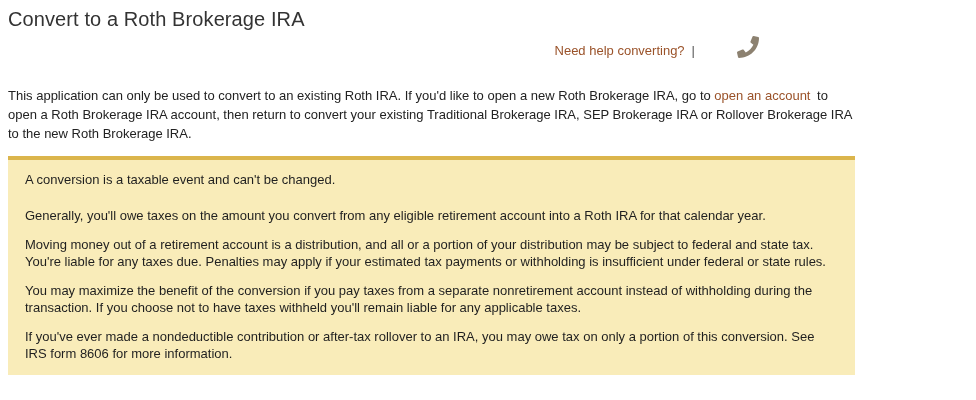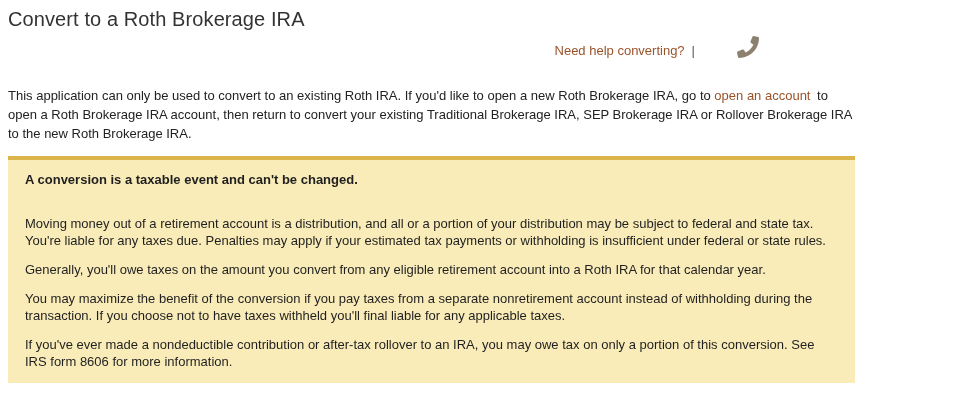--- a/index.html
+++ b/index.html
@@ -68,22 +68,22 @@
   .warning-box {
     margin: 13px 10px 0 8px;
     background: #f9ecb9;
     border-top: 4px solid #dbb54c;
     padding: 11px 17px 13px 17px;
     font-size: 13px;
     line-height: 17px;
     color: #1f1f1f;
   }
   .warning-box .heading {
-    font-weight: 700;
-    margin-bottom: 27px;
+    font-weight: 400;
+    margin-bottom: 19px;
   }
   .warning-box p {
     margin-bottom: 12px;
   }
   .warning-box p:last-child {
     margin-bottom: 0;
   }
 </style>
 </head>
 <body>
@@ -102,20 +102,20 @@
       </span>
     </div>
   </div>
 
   <p class="intro">
     <span>This application can only be used to convert to an existing Roth IRA. If you'd like to open a new Roth Brokerage IRA, go to </span><a class="inline-link">open an account</a><span> to open a Roth Brokerage IRA account, then return to convert your existing Traditional Brokerage IRA, SEP Brokerage IRA or Rollover Brokerage IRA to the new Roth Brokerage IRA.</span>
   </p>
 
   <div class="warning-box">
     <p class="heading">A conversion is a taxable event and can't be changed.</p>
+    <p>Generally, you'll owe taxes on the amount you convert from any eligible retirement account into a Roth IRA for that calendar year.</p>
     <p>Moving money out of a retirement account is a distribution, and all or a portion of your distribution may be subject to federal and state tax. You're liable for any taxes due. Penalties may apply if your estimated tax payments or withholding is insufficient under federal or state rules.</p>
-    <p>Generally, you'll owe taxes on the amount you convert from any eligible retirement account into a Roth IRA for that calendar year.</p>
-    <p>You may maximize the benefit of the conversion if you pay taxes from a separate nonretirement account instead of withholding during the transaction. If you choose not to have taxes withheld you'll final liable for any applicable taxes.</p>
+    <p>You may maximize the benefit of the conversion if you pay taxes from a separate nonretirement account instead of withholding during the transaction. If you choose not to have taxes withheld you'll remain liable for any applicable taxes.</p>
     <p>If you've ever made a nondeductible contribution or after-tax rollover to an IRA, you may owe tax on only a portion of this conversion. See IRS form 8606 for more information.</p>
 
   </div>
 
 </div>
 
 </body></html>

